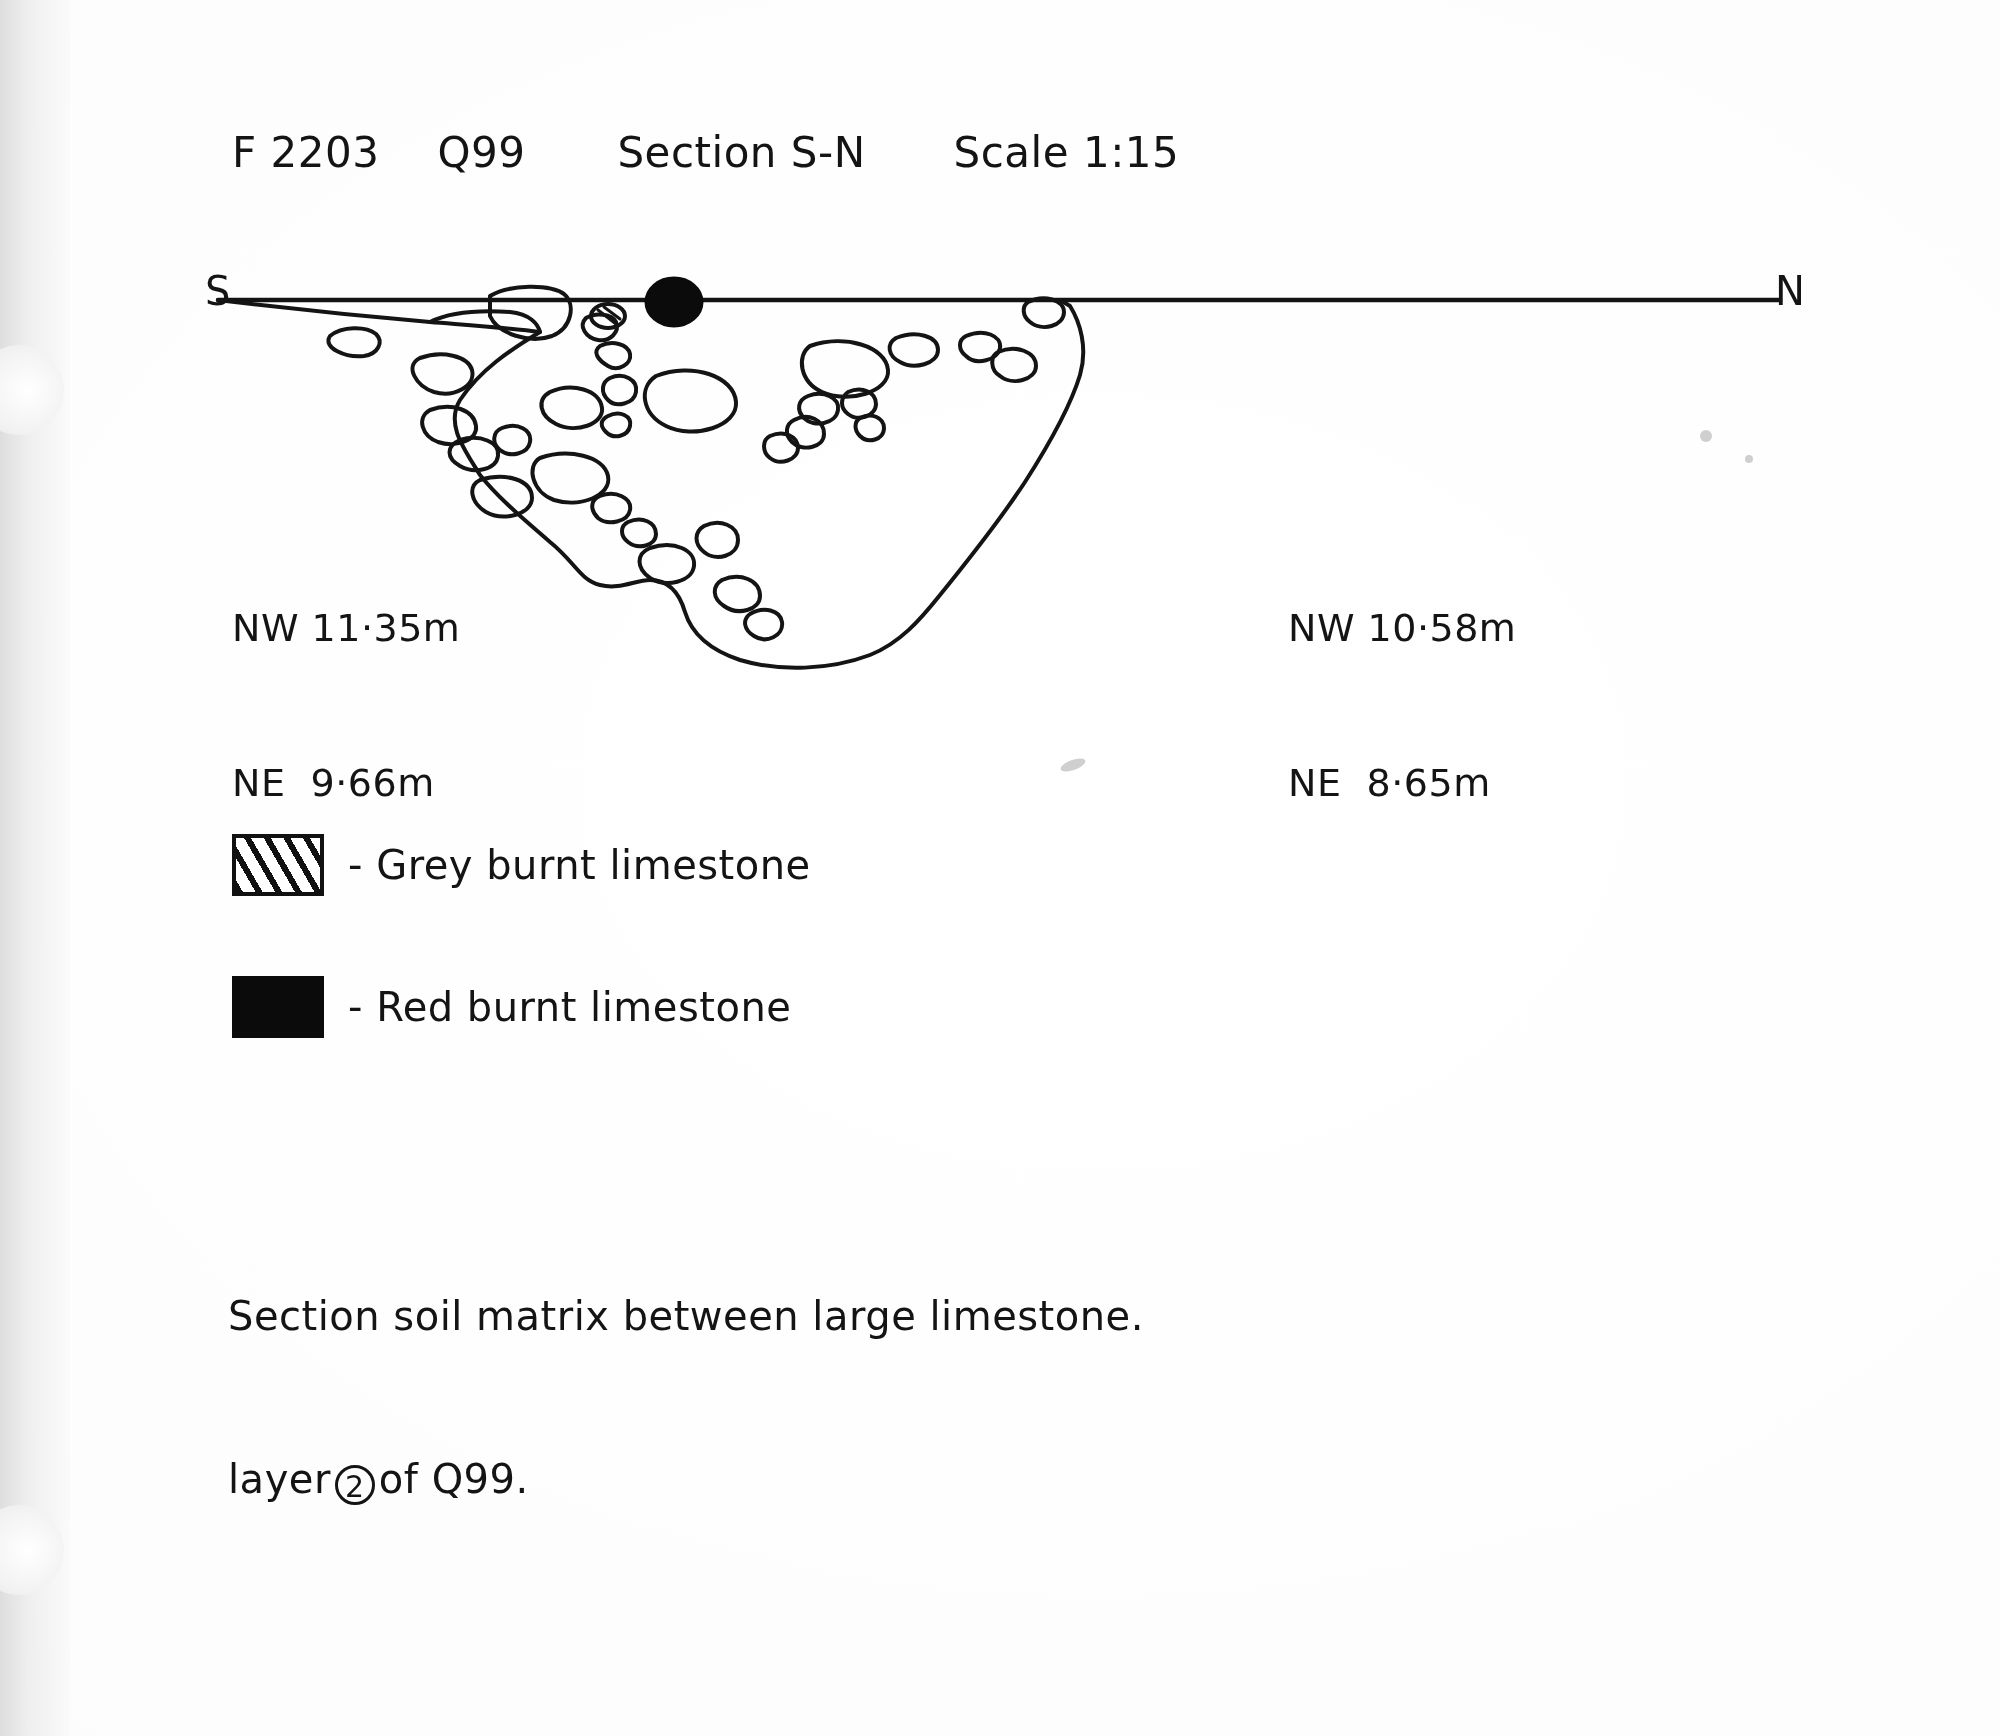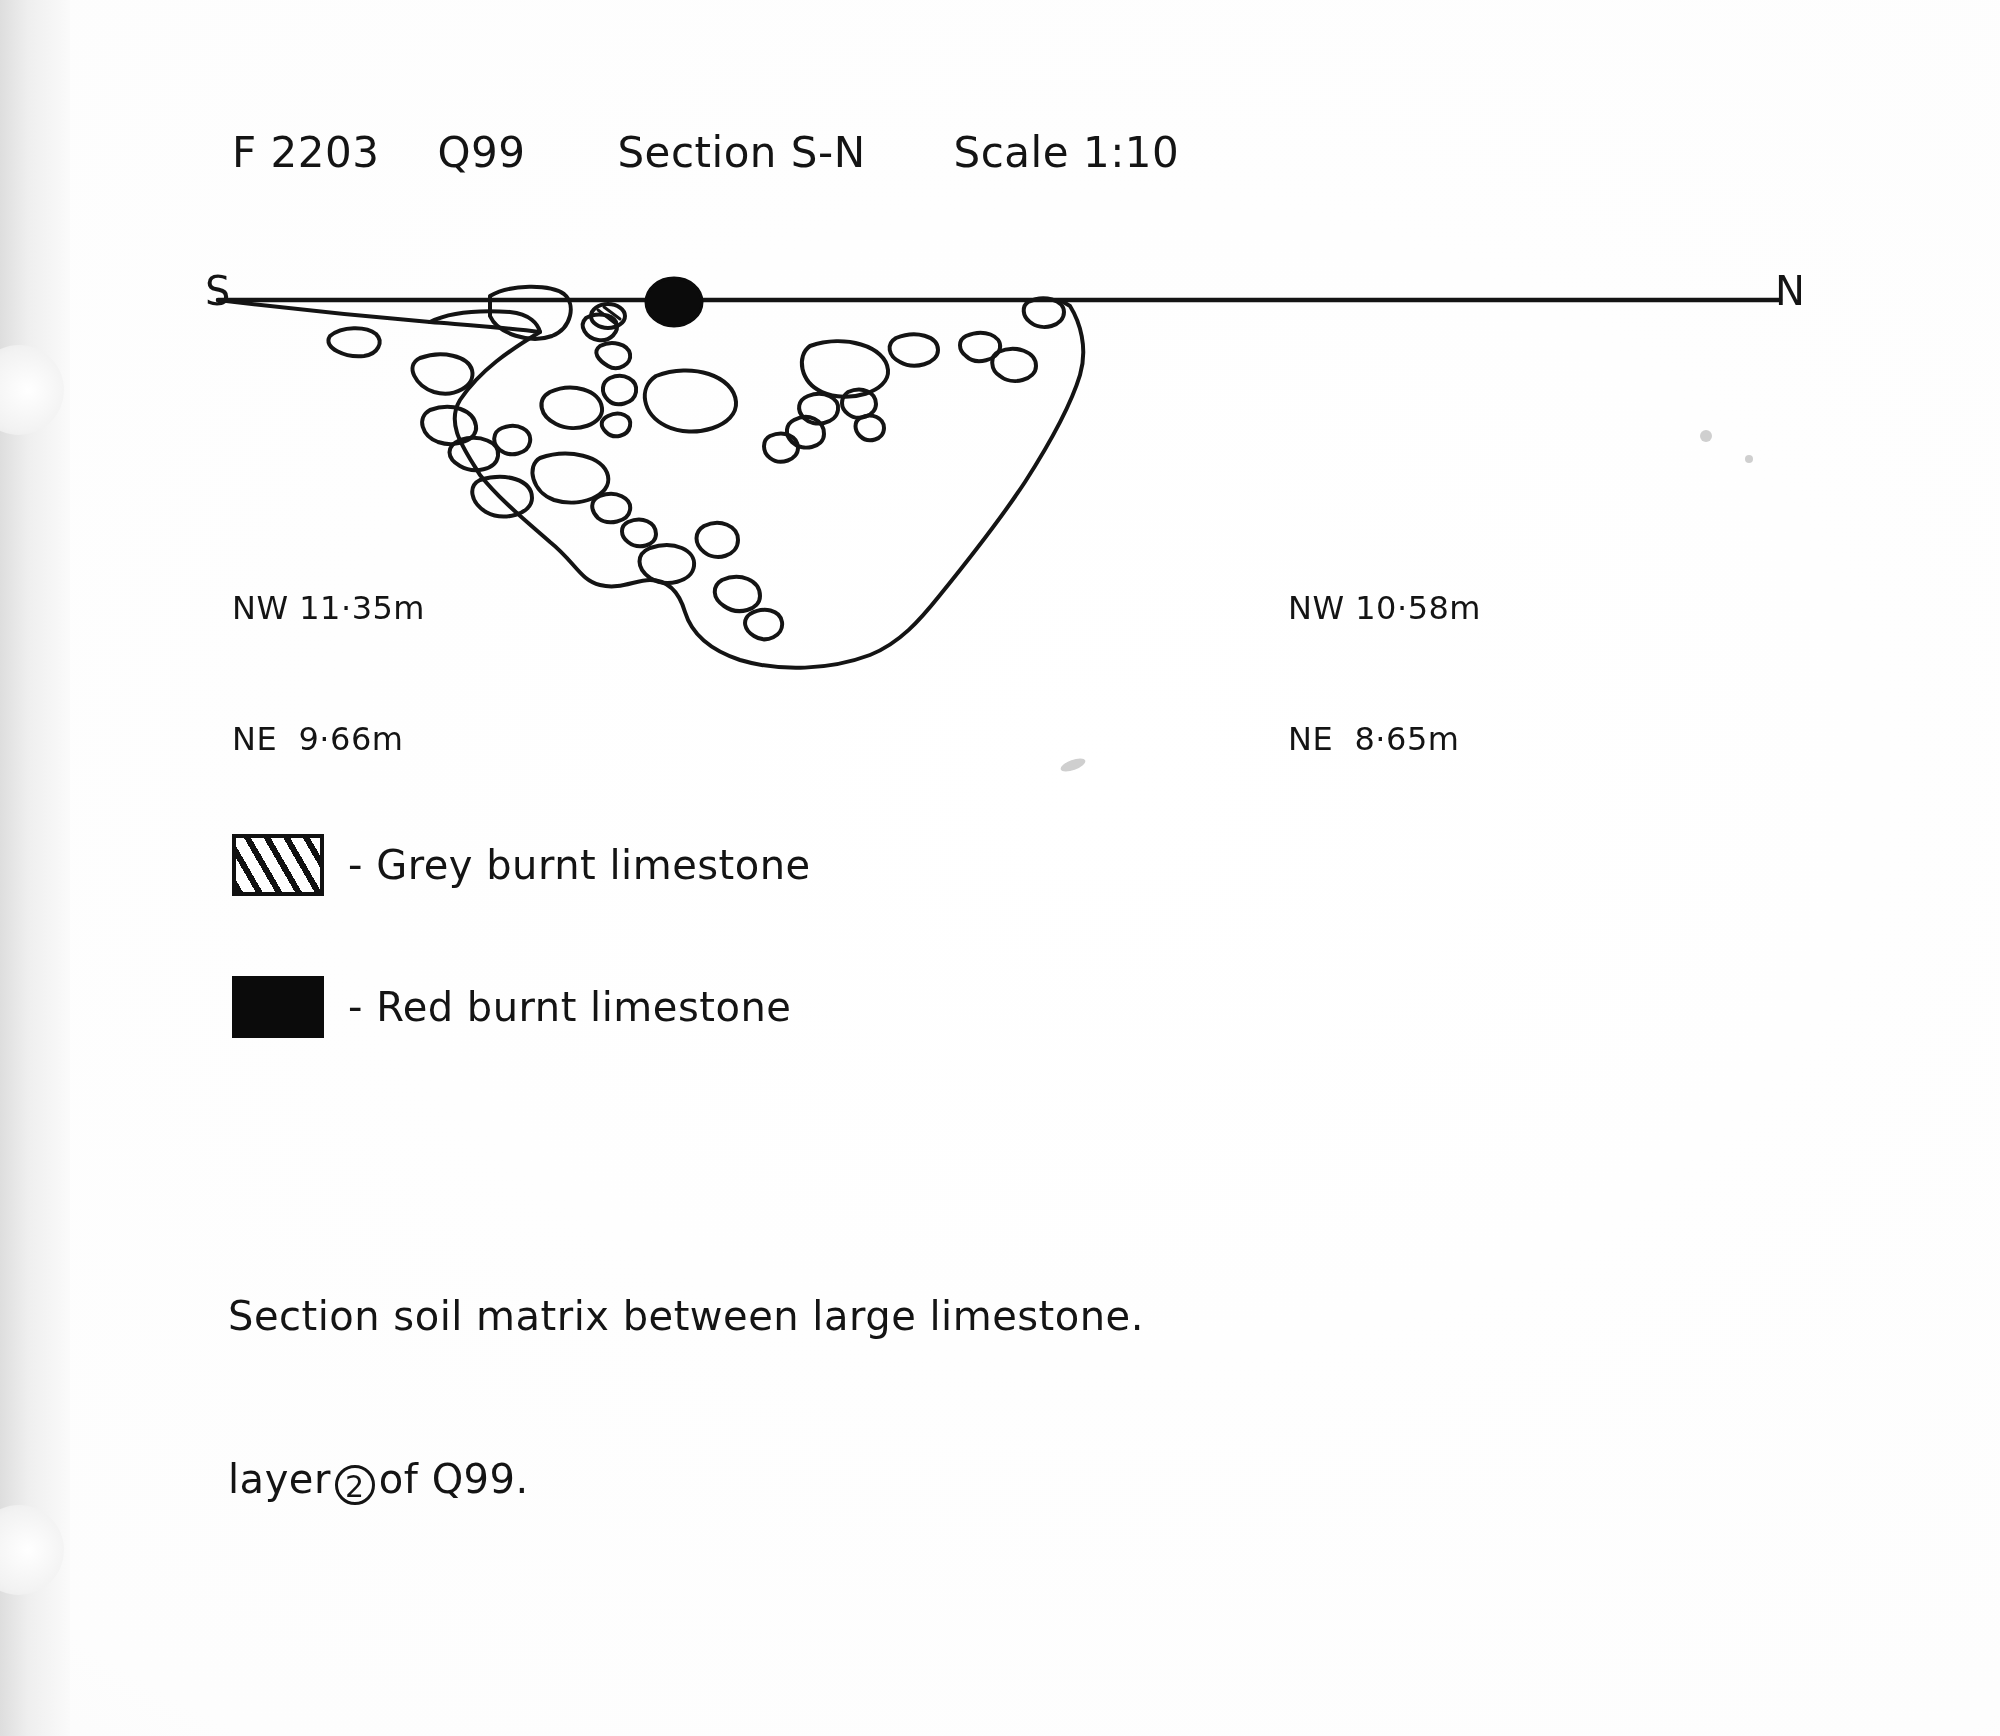--- a/index.html
+++ b/index.html
@@ -77,21 +77,21 @@
   }
   #label-N {
     position: absolute;
     left: 1775px; top: 268px;
     font-size: 40px;
   }
 
   
   .levels {
     position: absolute;
-    font-size: 32px;
+    font-size: 38px;
     line-height: 1.36;
   }
   #levels-left { left: 232px; top: 500px; }
   #levels-right { left: 1252px; top: 500px; margin-left: 36px; }
 
   
   #legend {
     position: absolute;
     left: 232px;
     top: 830px;
@@ -159,21 +159,21 @@
   <div class="speck" style="left:1700px; top:430px; width:12px; height:12px;"></div>
   <div class="speck" style="left:1745px; top:455px; width:8px; height:8px;"></div>
 
   <div id="title-row" class="hand">
     <span>F 2203</span>
     <span class="t-gap-1"></span>
     <span>Q99</span>
     <span class="t-gap-2"></span>
     <span>Section S-N</span>
     <span class="t-gap-3"></span>
-    <span>Scale 1:10</span>
+    <span>Scale 1:15</span>
   </div>
 
   <div class="hand" id="label-S">S</div>
   <div class="hand" id="label-N">N</div>
 
   <div id="section-drawing">
     <svg viewBox="0 0 1650 420" width="1650" height="420" xmlns="http://www.w3.org/2000/svg">
       <g fill="none" stroke="#141414" stroke-width="4" stroke-linecap="round" stroke-linejoin="round">
 
         <path d="M 38,50 L 1600,50" stroke-width="4.5"></path>

